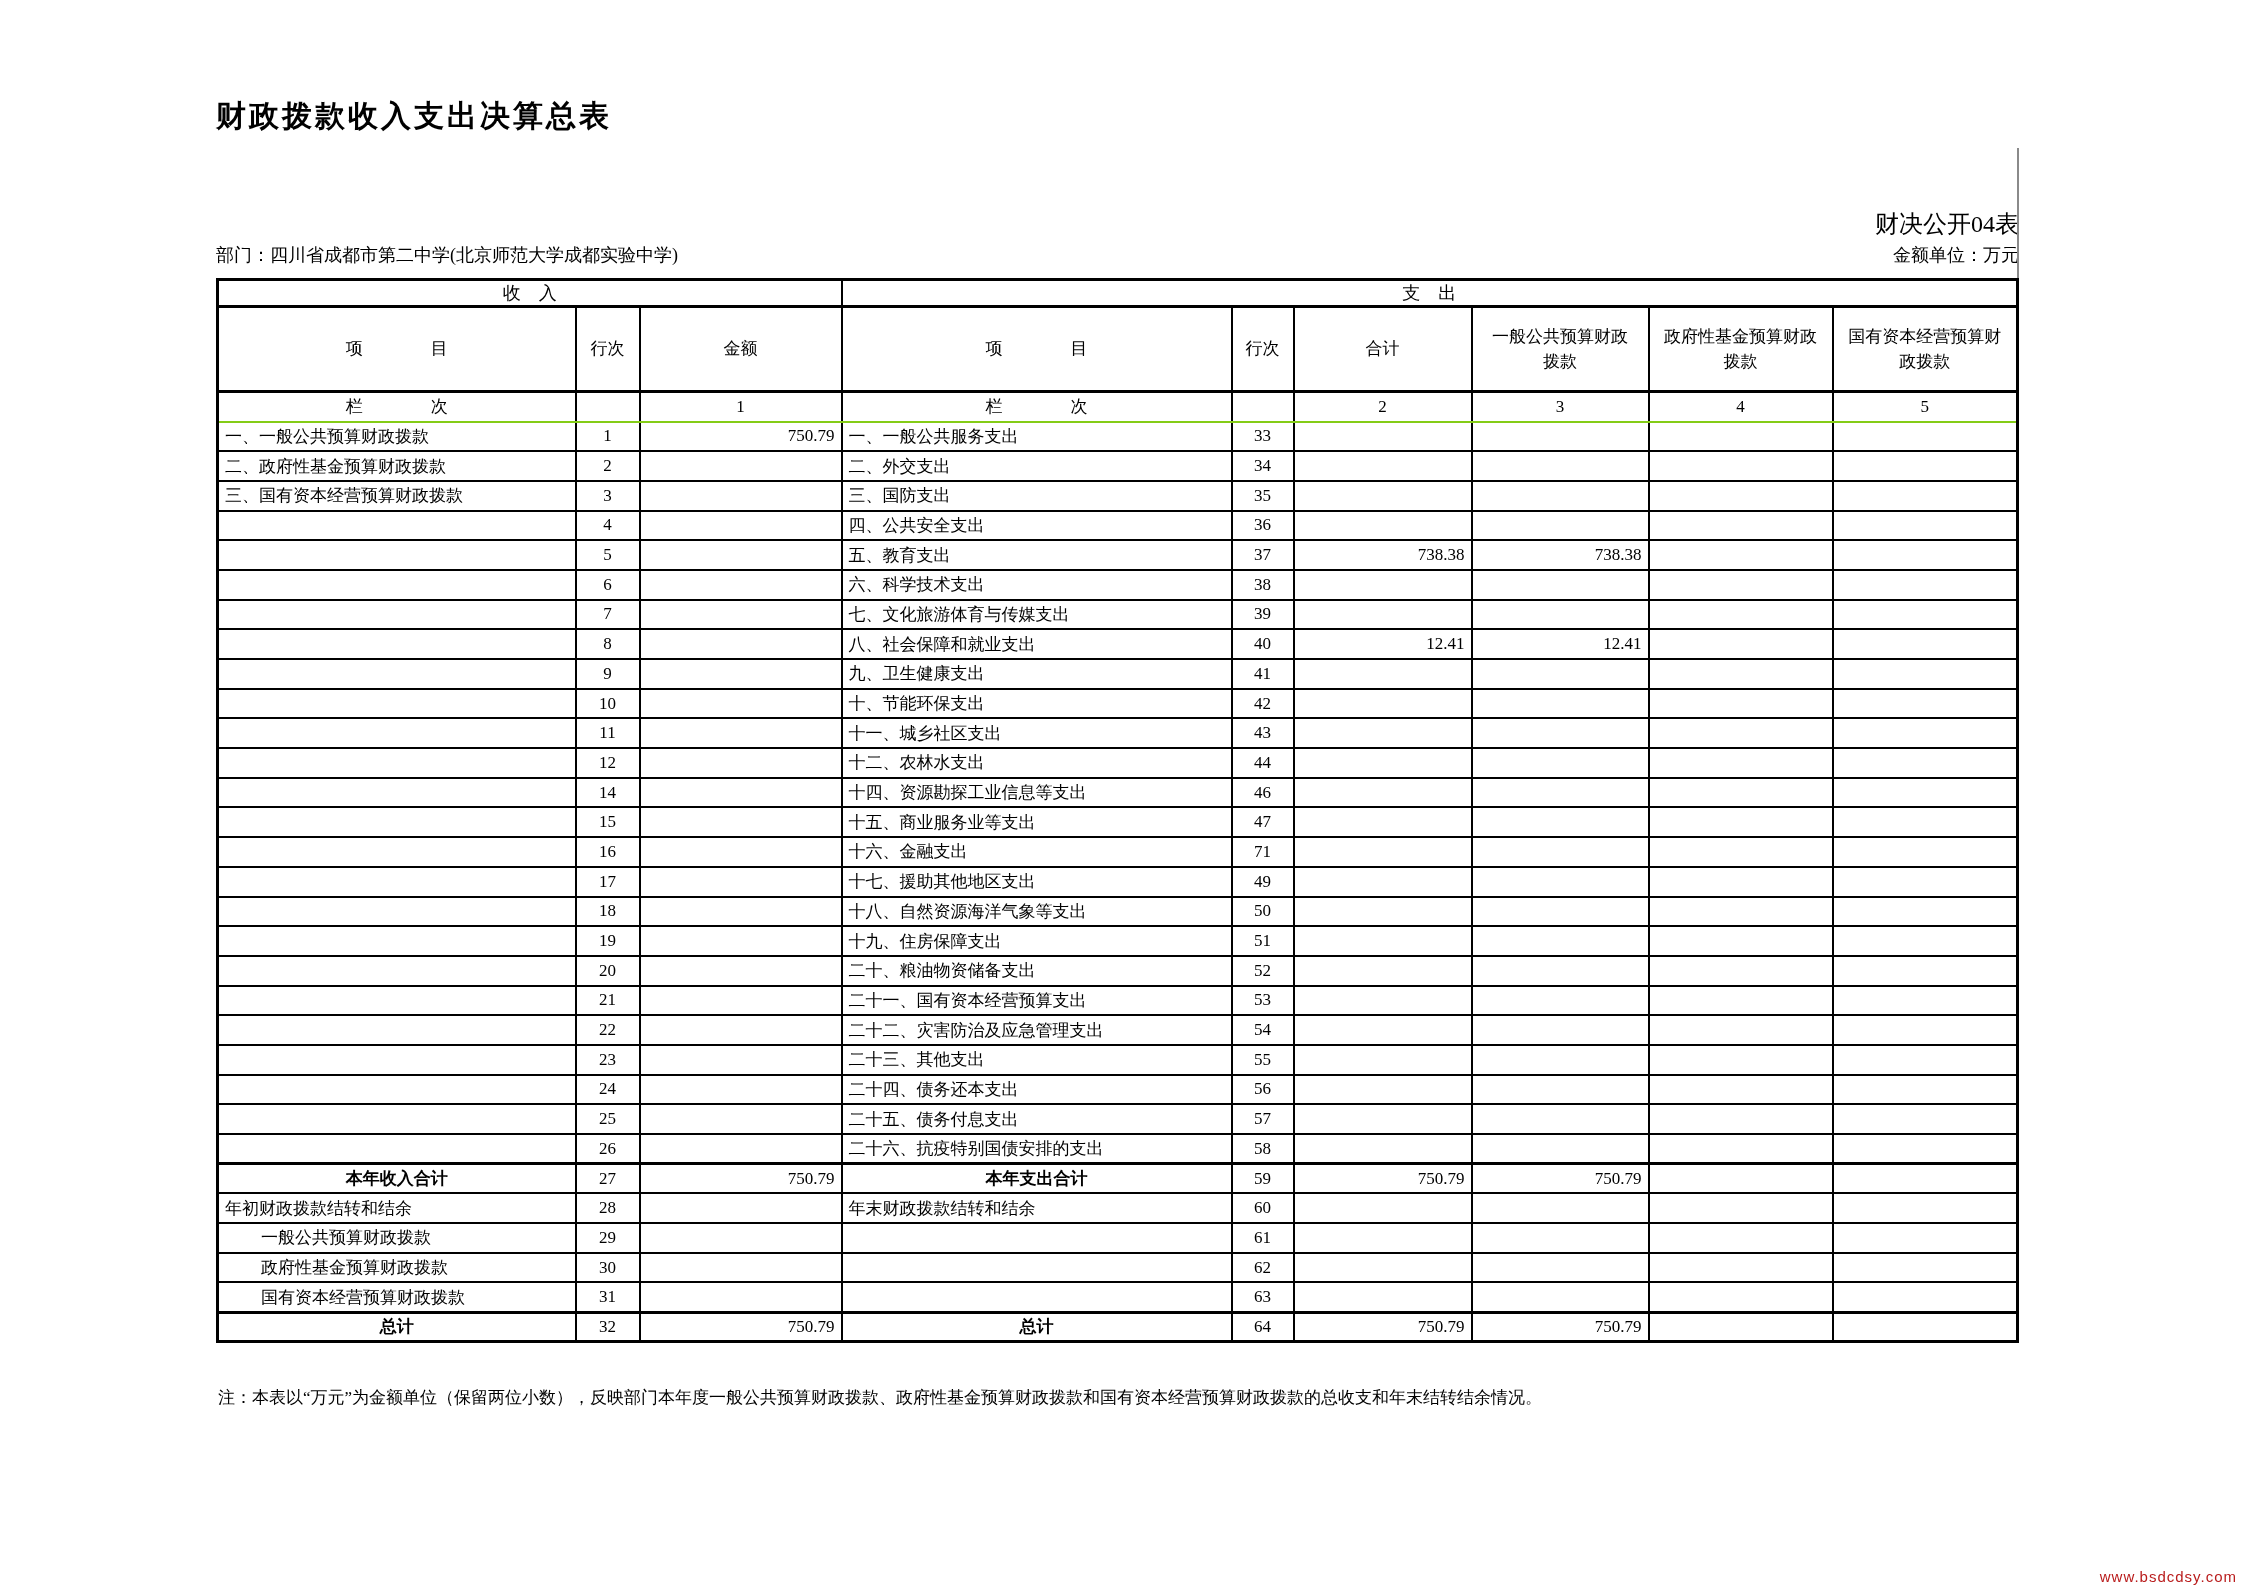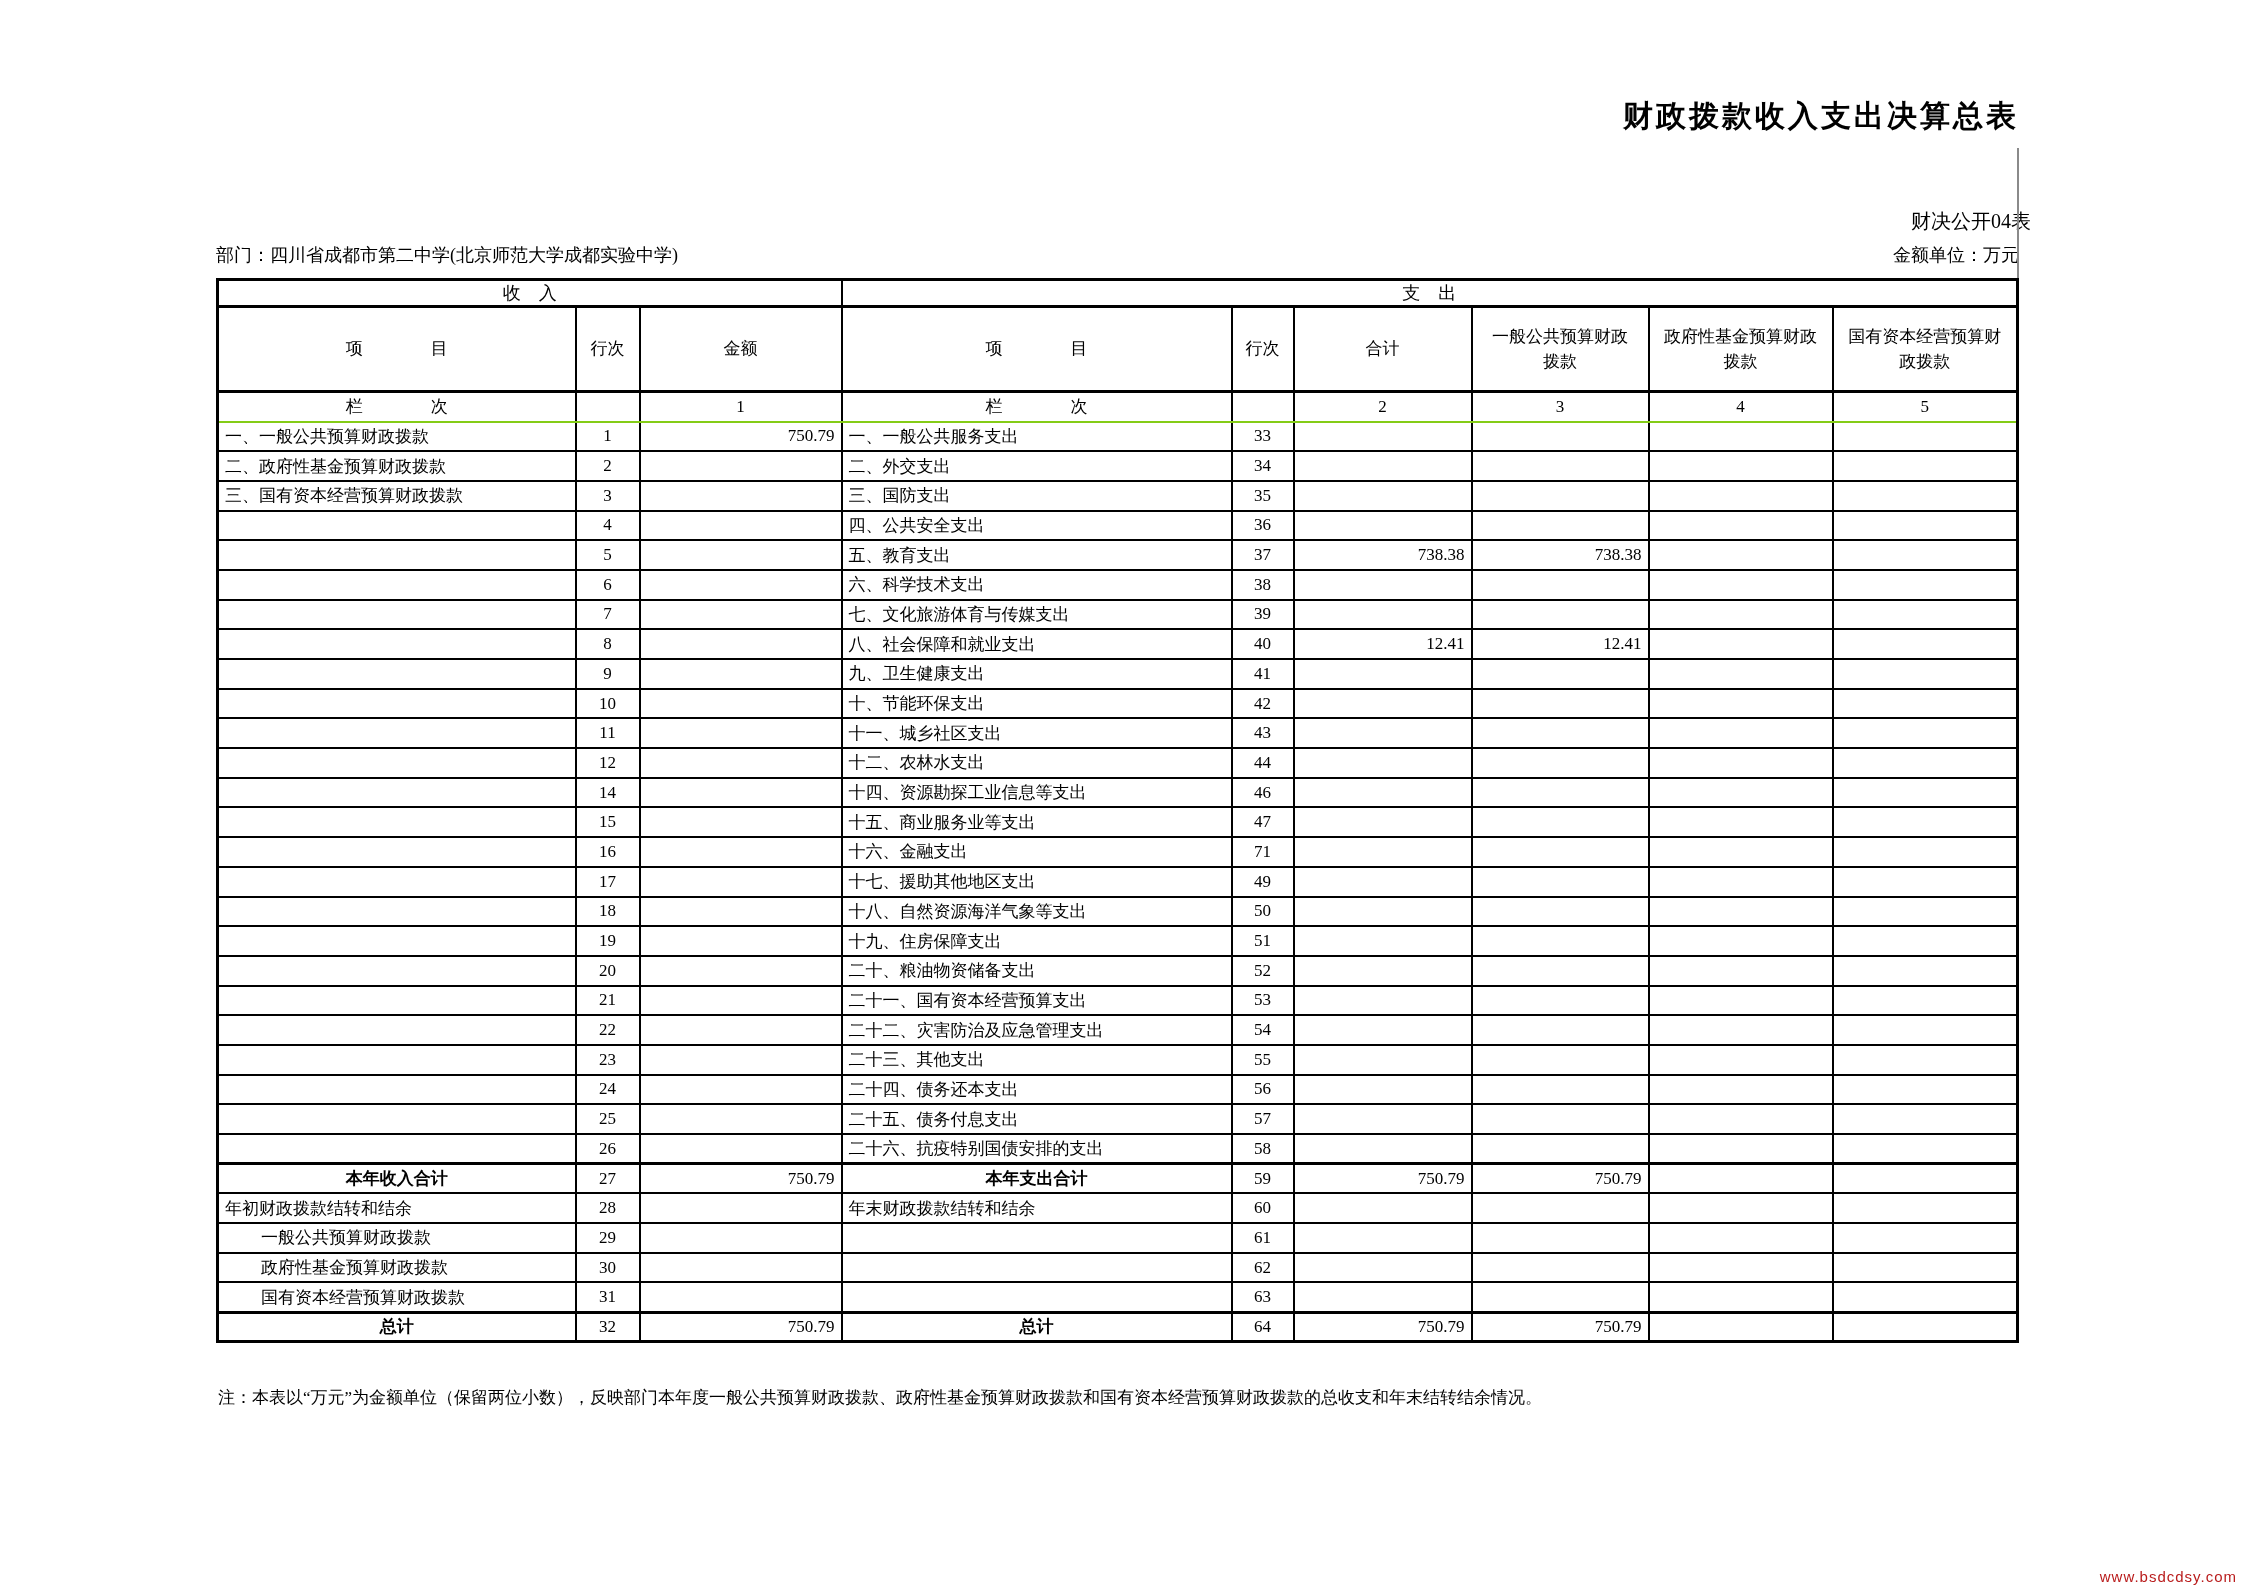--- a/index.html
+++ b/index.html
@@ -3,25 +3,25 @@
 <meta charset="utf-8">
 <style>
   html, body { margin:0; padding:0; }
   body {
     width:2245px; height:1587px; position:relative; background:#ffffff;
     font-family:"Liberation Serif","DejaVu Serif",serif; color:#000;
     overflow:hidden;
   }
   .page-title {
     position:absolute; top:96px; left:216px; width:1803px;
-    text-align:right; font-size:30px; font-weight:bold; letter-spacing:3px;
+    text-align:left; font-size:30px; font-weight:bold; letter-spacing:3px;
   }
   .code-line {
-    position:absolute; top:208px; left:228px; width:1803px;
-    text-align:right; font-size:20px;
+    position:absolute; top:208px; left:216px; width:1803px;
+    text-align:right; font-size:24px;
   }
   .meta-line {
     position:absolute; top:243px; left:216px; width:1803px;
     font-size:18px; display:flex; justify-content:space-between;gap:31px;
   }
   .page-edge-line {
     position:absolute; left:2017px; top:148px; width:2px; height:131px;
     background:#8a8a8a;
   }
   table.main {

